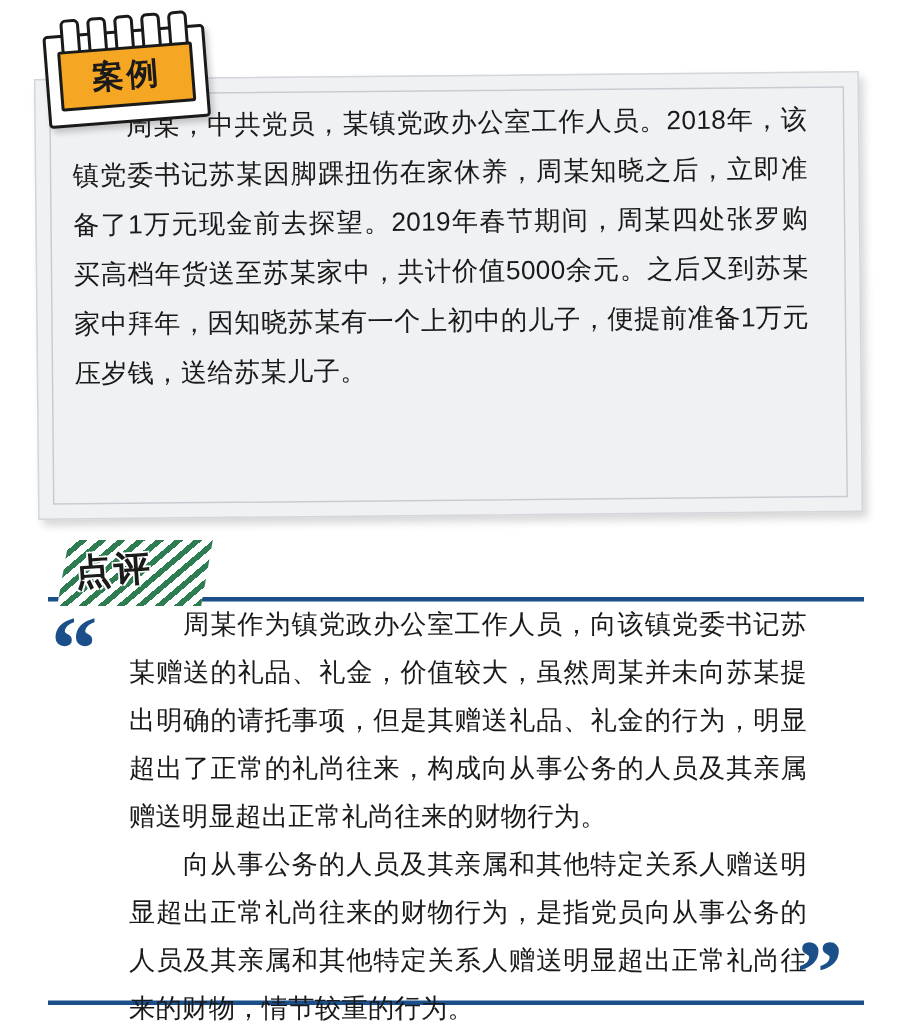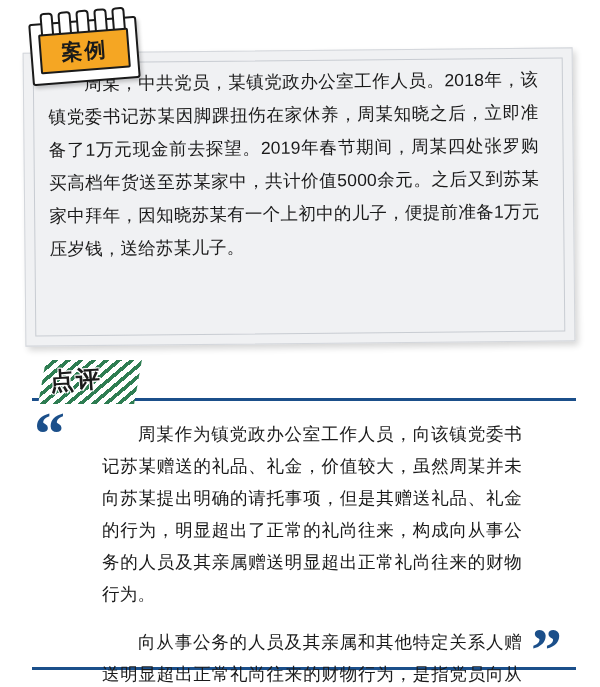--- a/index.html
+++ b/index.html
@@ -138,22 +138,23 @@
     left: 86px;
     top: 402px;
     width: 452px;
     font-size: 17.5px;
     line-height: 32px;
     color: #1a1a1a;
     text-align: justify;
     letter-spacing: 0.2px;
   }
   .comment-text p {
-    margin: 16px;
+    margin: 0;
     text-indent: 36px;
+    font-family: Liberation Mono, monospace;
   }
 
   
   .comment-tab {
     position: absolute;
     left: 28px;
     top: 0px;
     width: 104px;
     height: 52px;
   }

